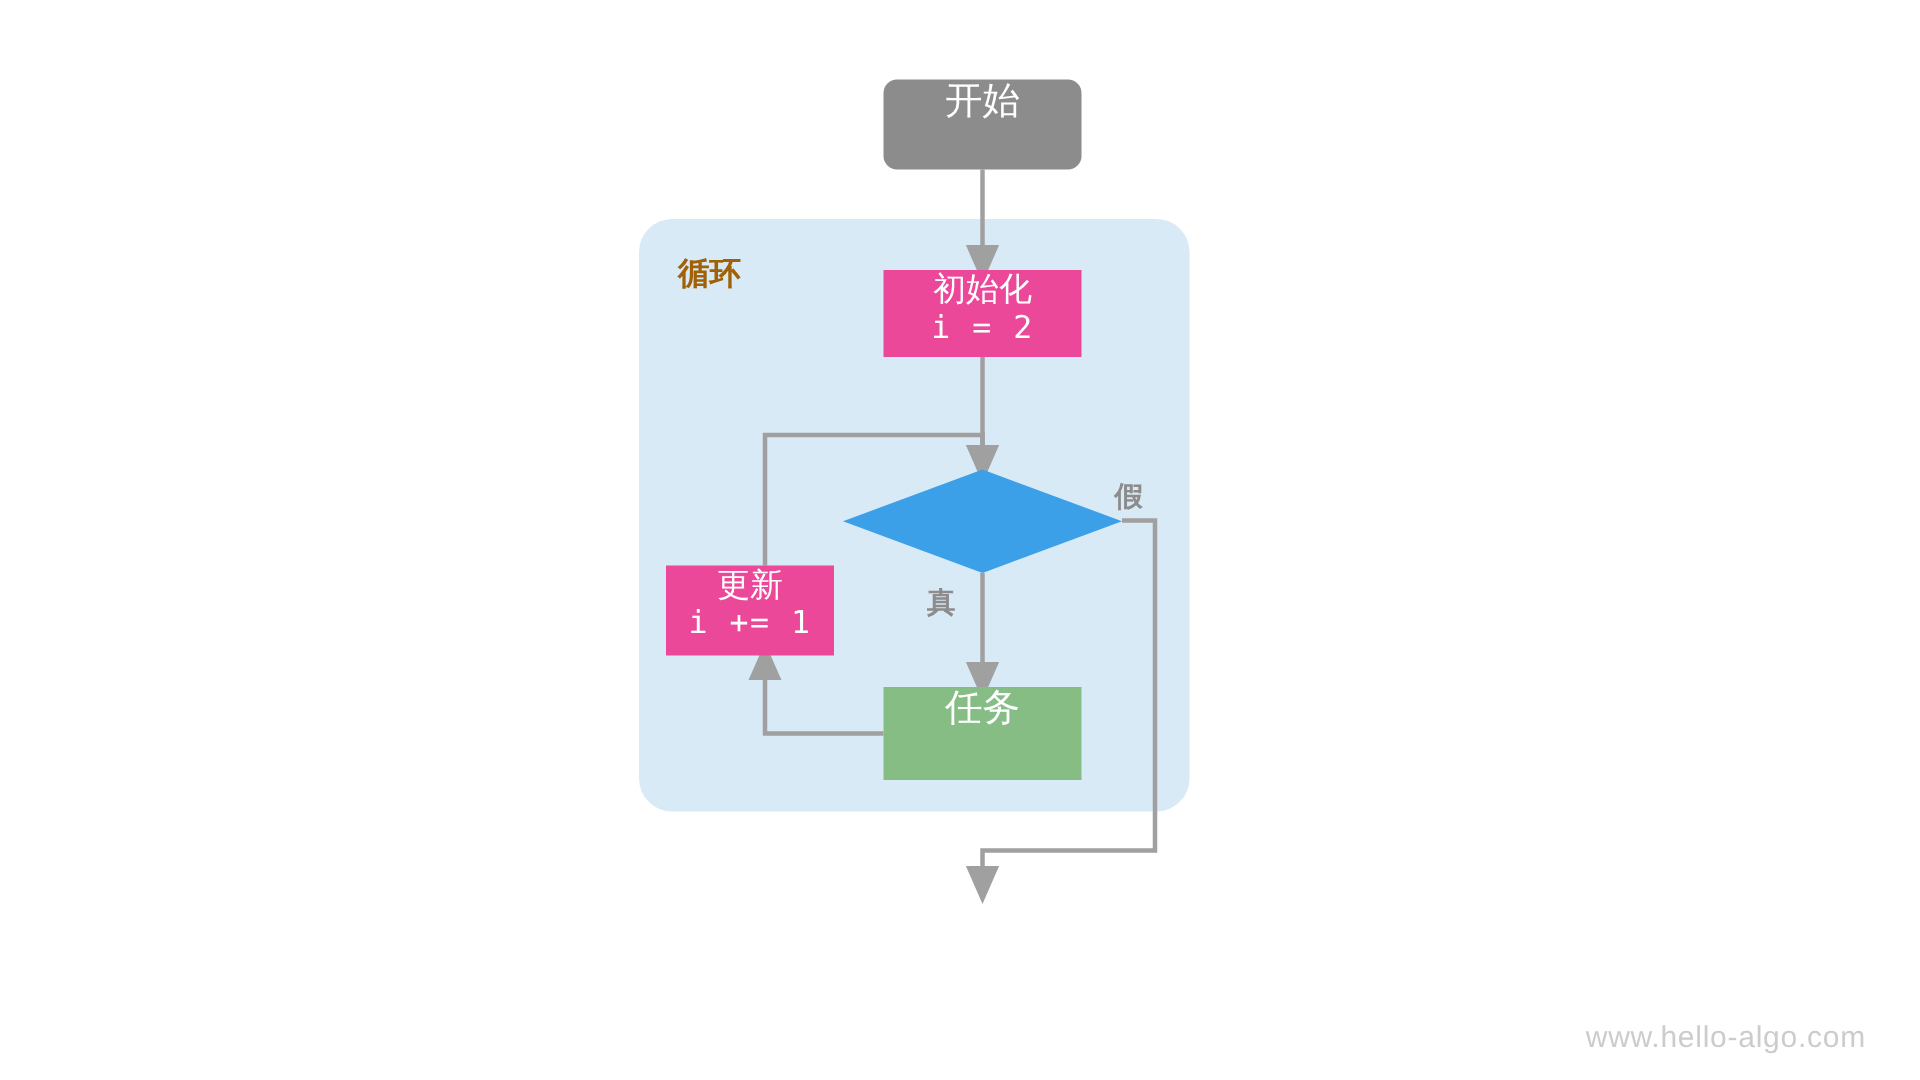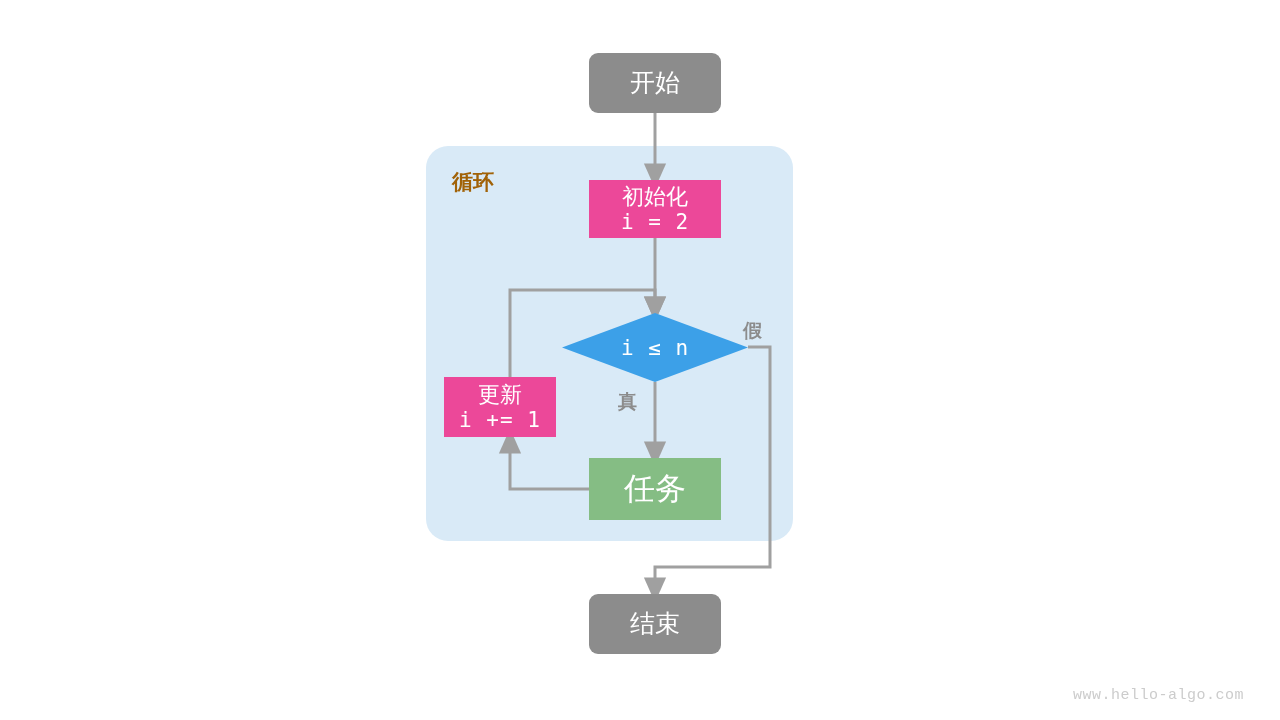--- a/index.html
+++ b/index.html
@@ -24,21 +24,21 @@
     top: 0;
     width: 1280px;
     height: 720px;
   }
   .node {
     position: absolute;
     box-sizing: border-box;
     display: flex;
     flex-direction: column;
     align-items: center;
-    justify-content: center;
+    justify-content: flex-start;
     color: #ffffff;
     text-align: center;
     line-height: 1.18;
   }
   .terminal {
     background: #8c8c8c;
     border-radius: 9px;
     font-size: 25px;
   }
   #node-start {
@@ -64,21 +64,21 @@
     height: 58px;
   }
   #node-update {
     left: 444px;
     top: 377px;
     width: 112px;
     height: 60px;
   }
   .process-green {
     background: #85bd84;
-    font-size: 31px;
+    font-size: 25px;
   }
   #node-task {
     left: 589px;
     top: 458px;
     width: 132px;
     height: 62px;
   }
   .mono {
     font-family: "DejaVu Sans Mono", "Liberation Mono", monospace;
     font-size: 21px;
@@ -125,22 +125,22 @@
     align-items: center;
     justify-content: center;
     color: #ffffff;
     pointer-events: none;
   }
   #watermark {
     position: absolute;
     right: 36px;
     bottom: 16px;
     color: #cccccc;
-    font-family: Liberation Mono, monospace;
-    font-size: 15px;
+    font-family: Liberation Sans, sans-serif;
+    font-size: 20px;
     letter-spacing: 0.5px;
   }
 </style>
 </head>
 <body>
 
 <div id="stage">
 
   <div id="loop-container"></div>
 
@@ -172,36 +172,30 @@
 
   <div class="node terminal" id="node-start">
     <span>开始</span>
   </div>
 
   <div class="node process-blue" id="node-init">
     <span>初始化</span>
     <span class="mono">i = 2</span>
   </div>
 
-  <div id="diamond-text">
-    <span class="mono">i ≤ n</span>
-  </div>
 
   <div class="node process-blue" id="node-update">
     <span>更新</span>
     <span class="mono">i += 1</span>
   </div>
 
   <div class="node process-green" id="node-task">
     <span>任务</span>
   </div>
 
-  <div class="node terminal" id="node-end">
-    <span>结束</span>
-  </div>
 
   <div class="edge-label" id="label-true">真</div>
 
   <div class="edge-label" id="label-false">假</div>
 
   <div id="watermark">www.hello-algo.com</div>
 
 </div>
 
 </body></html>

